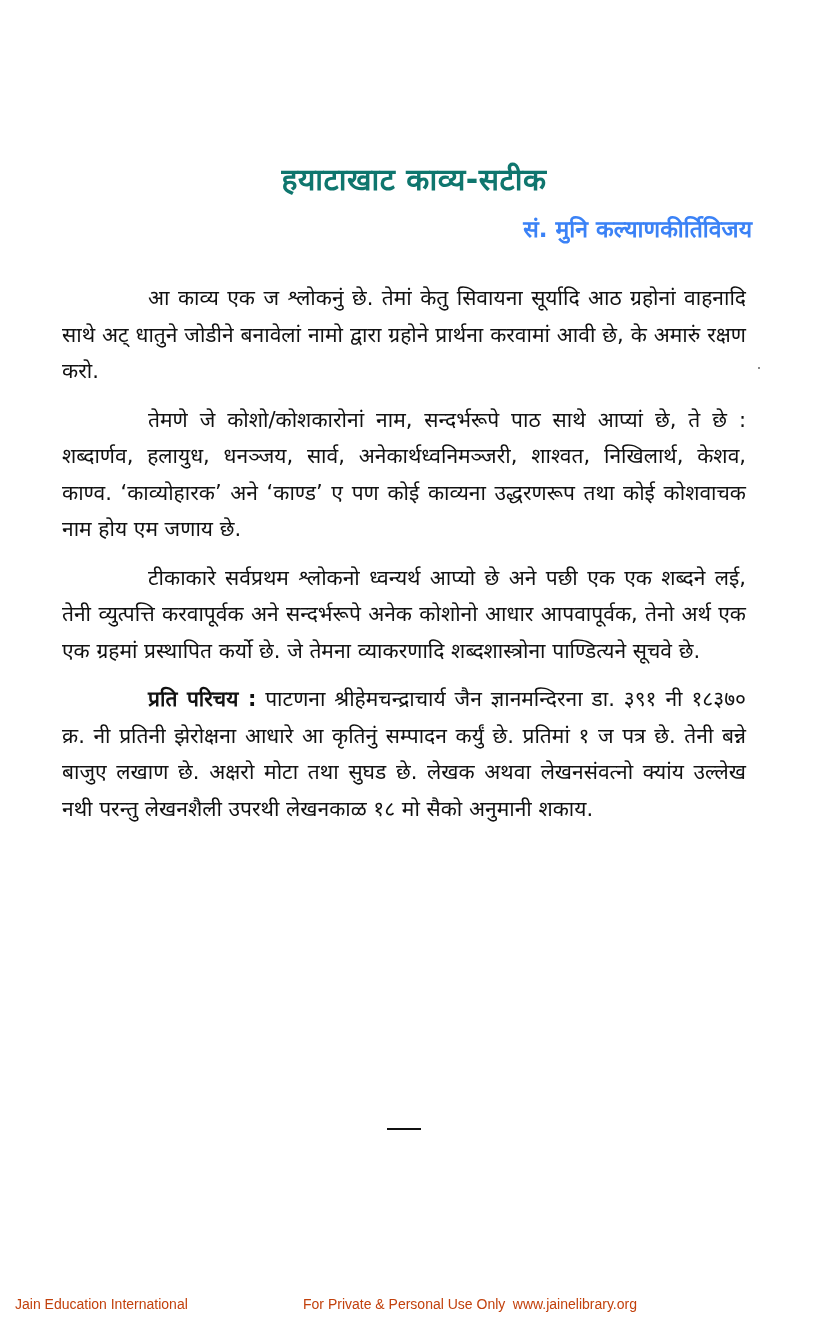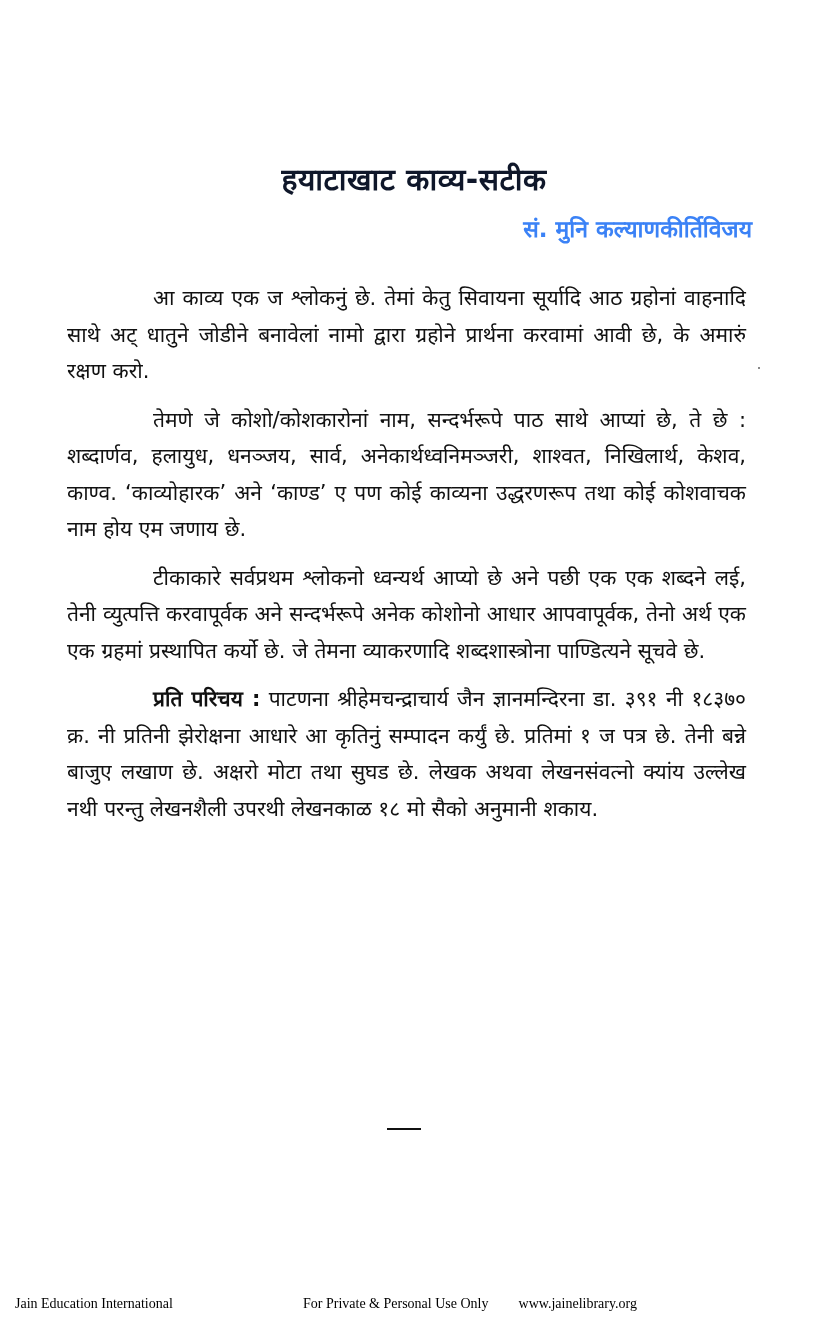--- a/index.html
+++ b/index.html
@@ -22,61 +22,61 @@
     }
     .title {
       position: absolute;
       top: 158px;
       left: 0;
       width: 828px;
       text-align: center;
       font-size: 30px;
       font-weight: bold;
       letter-spacing: 0.5px;
-      color: #0f172a;
+      color: #0f766e;
     }
     .editor {
       position: absolute;
       top: 212px;
       right: 76px;
       font-size: 23px;
       font-weight: bold;
       color: #3b82f6;
     }
     .body-text {
       position: absolute;
       left: 58px;
       width: 688px;
       top: 280px;
       font-size: 21px;
       line-height: 36.5px;
       text-align: justify;
     }
     .para {
-      margin: 0 0 12px 9px;
+      margin: 0 0 12px 4px;
       text-indent: 86px;
     }
     .para b { font-weight: bold; }
     .end-rule {
       position: absolute;
       top: 1128px;
       left: 387px;
       width: 34px;
       height: 2px;
       background: #111;
     }
     .footer {
       position: absolute;
       top: 1296px;
       left: 0;
       width: 673px;
       height: 24px;
-      font-family: Liberation Serif, serif;
+      font-family: Liberation Sans, sans-serif;
       font-size: 14px;
-      color: #000000;
+      color: #c2410c;
     }
     .footer span { position: absolute; top: 0; }
     .footer .f-left { left: 15px; }
     .footer .f-center { left: 303px; }
     .footer .f-right { right: 36px; }
     .speck {
       position: absolute;
       left: 758px; top: 367px;
       width: 2px; height: 2px;
       background: #888;

